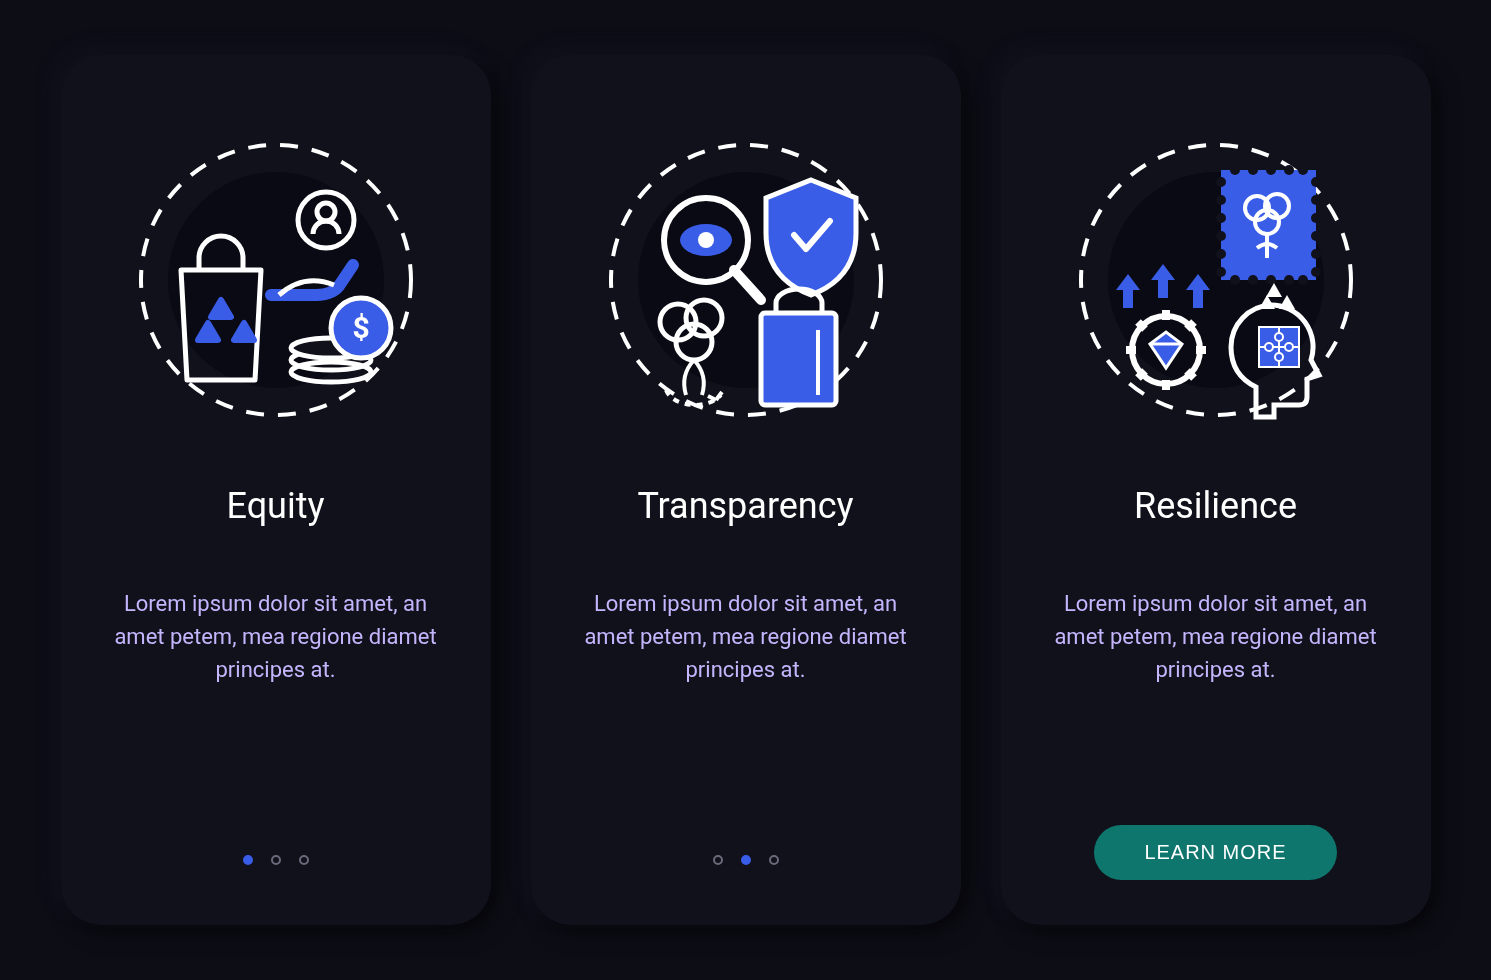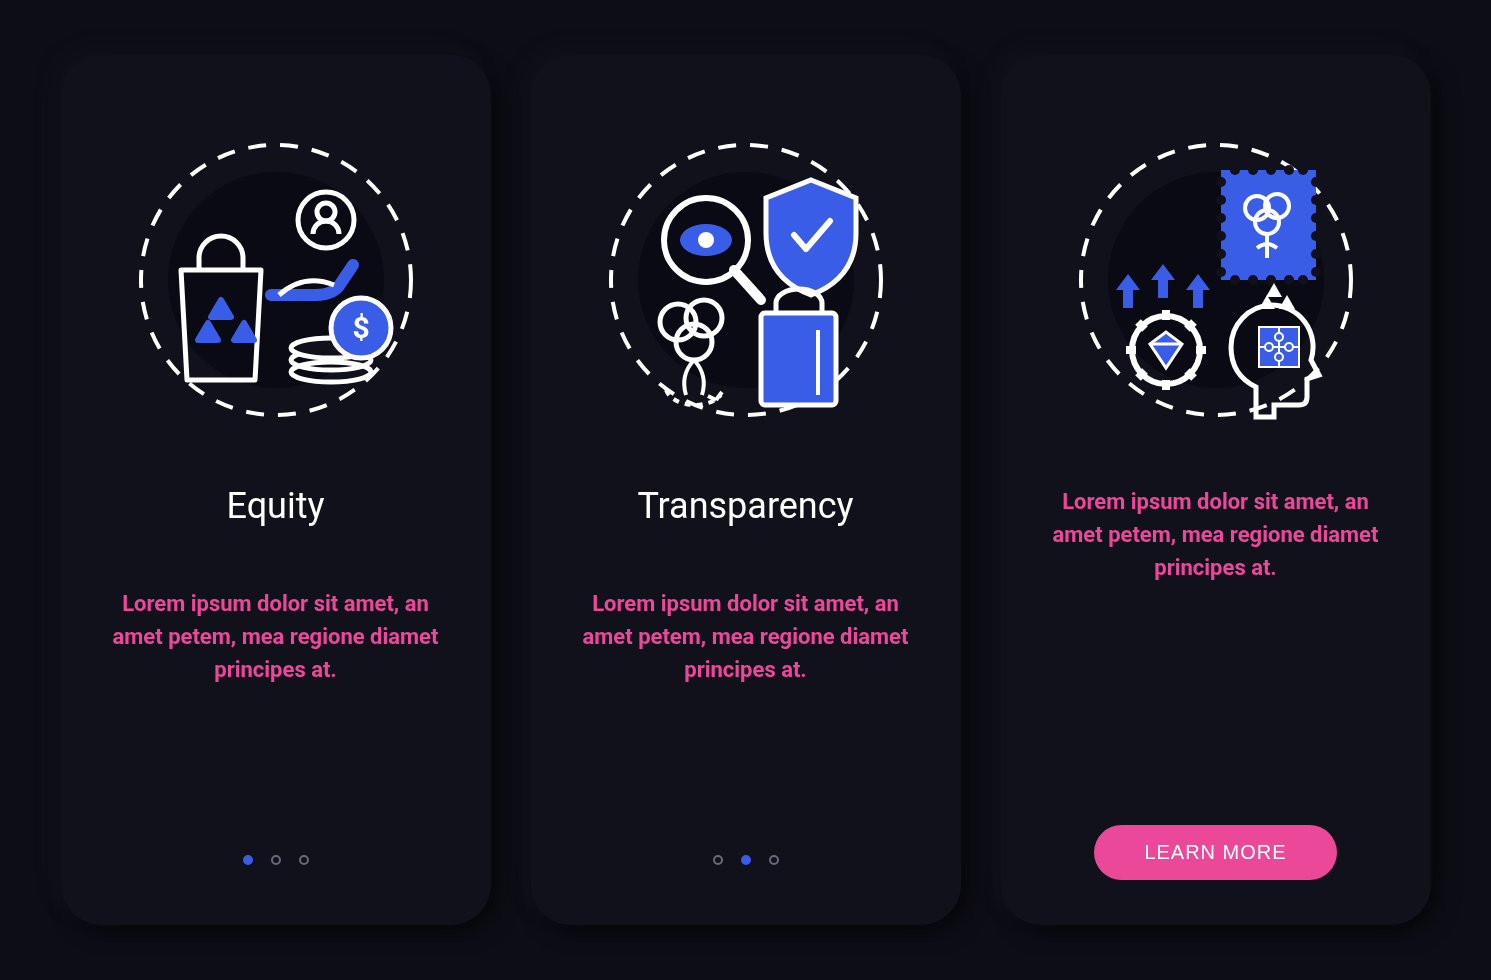--- a/index.html
+++ b/index.html
@@ -37,26 +37,25 @@
     justify-content: center;
   }
   .title {
     color: #ffffff;
     font-size: 36px;
     font-weight: 400;
     margin-bottom: 60px;
     text-align: center;
   }
   .body {
-    color: #ec4899;
+    color: #c4b5fd;
     font-size: 22px;
     line-height: 1.5;
     text-align: center;
     max-width: 340px;
-    font-weight: bold;
   }
   .dots {
     position: absolute;
     bottom: 60px;
     display: flex;
     gap: 18px;
   }
   .dot {
     width: 10px;
     height: 10px;
@@ -64,21 +63,21 @@
     border: 2px solid #6a6a7a;
     background: transparent;
   }
   .dot.active {
     background: #3a5de8;
     border-color: #3a5de8;
   }
   .cta {
     position: absolute;
     bottom: 45px;
-    background: #ec4899;
+    background: #0f766e;
     color: #ffffff;
     font-size: 20px;
     font-weight: 500;
     letter-spacing: 1px;
     border: none;
     border-radius: 30px;
     padding: 16px 50px;
     cursor: pointer;
   }
   svg { overflow: visible; }
@@ -251,15 +250,16 @@
           <rect x="0" y="20" width="20" height="20"></rect>
           <rect x="20" y="20" width="20" height="20"></rect>
           <circle cx="20" cy="10" r="4" fill="#3a5de8"></circle>
           <circle cx="10" cy="20" r="4" fill="#3a5de8"></circle>
           <circle cx="30" cy="20" r="4" fill="#3a5de8"></circle>
           <circle cx="20" cy="30" r="4" fill="#3a5de8"></circle>
         </g>
       </g>
     </svg>
   </div>
+  <h2 class="title">Resilience</h2>
   <p class="body">Lorem ipsum dolor sit amet, an amet petem, mea regione diamet principes at.</p>
   <button class="cta">LEARN MORE</button>
 </div>
 
 </body></html>

